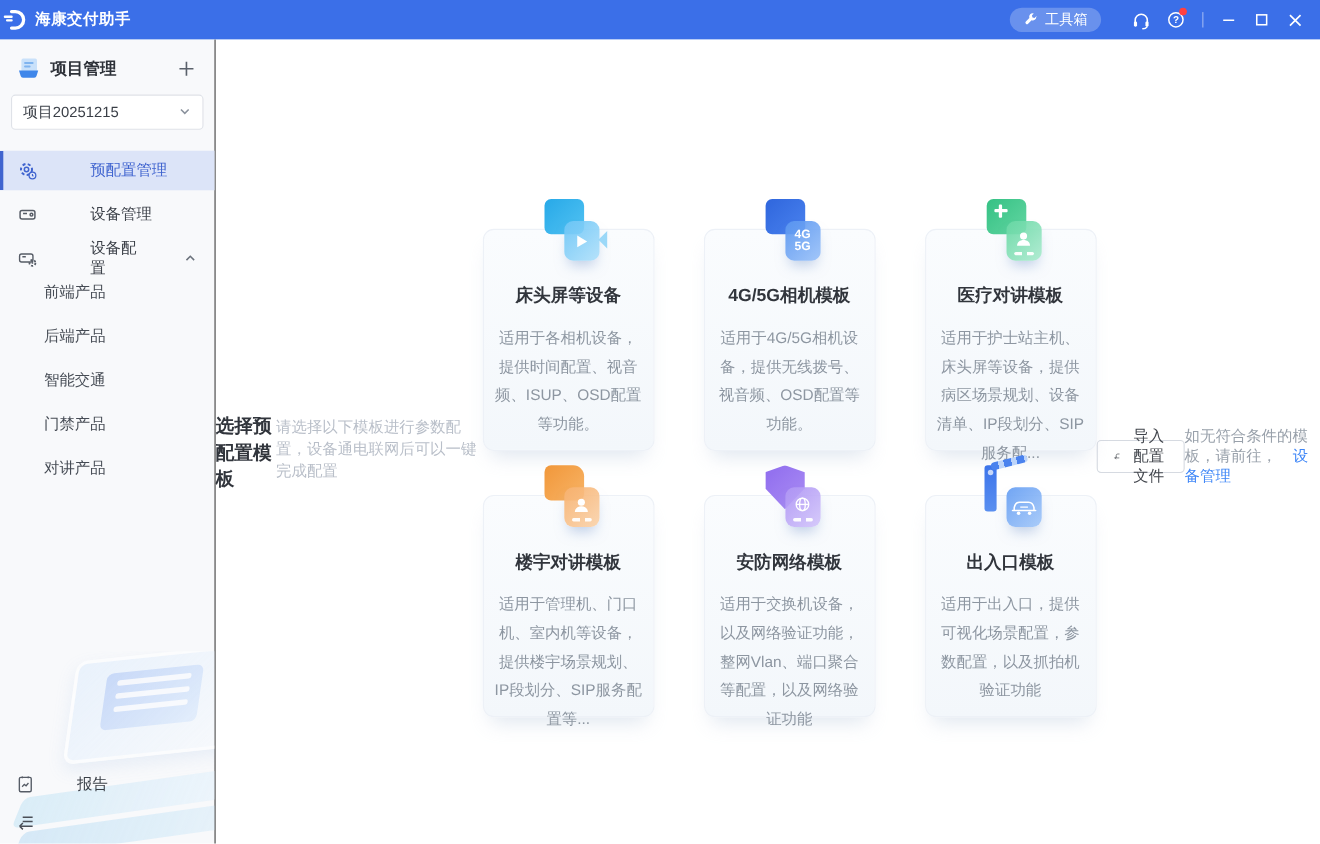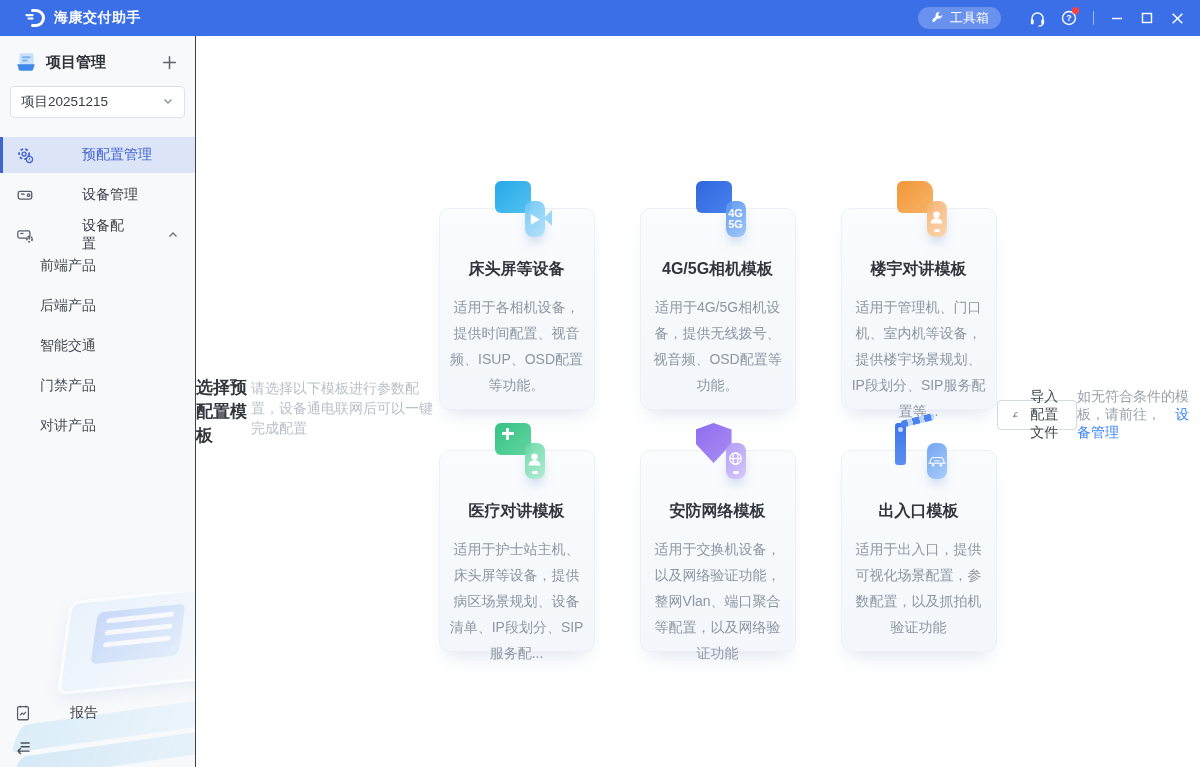--- a/index.html
+++ b/index.html
@@ -1,20 +1,20 @@
 <!DOCTYPE html>
 <html><head>
 <meta charset="utf-8">
 <style>
   * { margin:0; padding:0; box-sizing:border-box; }
   html,body { width:1200px; height:767px; overflow:hidden; }
   body { font-family:"Liberation Sans","DejaVu Sans",sans-serif; background:#fff; }
 
   
-  .titlebar { height:36px; background:#3b6fe8; display:flex; align-items:center; padding-left:24px; color:#fff; }
+  .titlebar { height:36px; background:#3b6fe8; display:flex; align-items:center; padding-left:2px; color:#fff; }
   .logo { width:22px; height:22px; display:flex; align-items:center; justify-content:center; }
   .app-title { margin-left:8px; font-size:14px; font-weight:600; letter-spacing:.5px; }
   .tb-right { margin-left:auto; display:flex; align-items:center; }
   .toolbox-pill { display:flex; align-items:center; gap:6px; height:22px; padding:0 12px; border-radius:11px;
     background:rgba(255,255,255,.24); font-size:13px; color:#fff; cursor:pointer; margin-right:20px; }
   .tb-btn { width:32px; height:36px; display:flex; align-items:center; justify-content:center; cursor:pointer; position:relative; }
   .red-dot { position:absolute; top:7px; right:6px; width:7px; height:7px; border-radius:50%; background:#ff4040; }
   .tb-sep { width:1px; height:14px; background:rgba(255,255,255,.5); margin:0 8px; }
   .win-btn { width:30px; height:36px; display:flex; align-items:center; justify-content:center; cursor:pointer; }
   .tb-right .win-btn:last-child { margin-right:8px; }
@@ -63,21 +63,21 @@
   .cards { margin-top:57px; display:grid; grid-template-columns:repeat(3,156px); column-gap:45px; row-gap:40px; }
   .card { position:relative; height:202px; border:1px solid #edf1f7; border-radius:10px; cursor:pointer;
     background:linear-gradient(180deg,#fafcfe 0%, #f3f7fb 100%);
     box-shadow:0 12px 18px -8px rgba(185,200,220,.45); }
   .card-title { margin-top:50px; text-align:center; font-size:16px; font-weight:700; color:#31353c; }
   .card-desc { margin:14px 8px 0; text-align:center; font-size:14px; line-height:26px; color:#8d96a1; }
 
   
   .icon-wrap { position:absolute; top:-28px; left:50%; transform:translateX(-50%); width:60px; height:60px; }
   .tile-back { position:absolute; left:8px; top:0; width:36px; height:32px; border-radius:6px; }
-  .tile-front { position:absolute; right:2px; bottom:4px; width:20px; height:36px; border-radius:8px;
+  .tile-front { position:absolute; right:2px; bottom:4px; width:32px; height:36px; border-radius:8px;
     display:flex; align-items:center; justify-content:center; box-shadow:0 8px 12px -4px rgba(130,160,210,.5); }
   .dashes::after { content:""; position:absolute; bottom:5px; left:7px; right:7px; height:3px; border-radius:2px;
     background:repeating-linear-gradient(90deg,#fff 0 7px, transparent 7px 12px); opacity:.95; }
 
   .c-camera  .tile-back { background:linear-gradient(135deg,#27a9e8,#52c2f2); }
   .c-camera  .tile-front { background:linear-gradient(135deg,rgba(110,198,246,.95),rgba(165,220,250,.8)); }
   .c-camera  .tile-front::after { content:""; position:absolute; right:-7px; top:9px; border-top:8px solid transparent;
     border-bottom:8px solid transparent; border-left:8px solid rgba(150,214,248,.95); transform:rotate(180deg); }
   .c-4g5g    .tile-back { background:linear-gradient(135deg,#2f66dd,#4a82ee); }
   .c-4g5g    .tile-front { background:linear-gradient(135deg,rgba(90,150,240,.95),rgba(140,185,248,.8)); }
@@ -302,46 +302,46 @@
             <span class="badge-lines">
               <span>4G</span><br>
               <span>5G</span>
             </span>
           </span>
         </div>
         <div class="card-title">4G/5G相机模板</div>
         <div class="card-desc">适用于4G/5G相机设备，提供无线拨号、视音频、OSD配置等功能。</div>
       </div>
 
-      <div class="card c-building">
+      <div class="card c-medical">
         <div class="icon-wrap">
           <span class="tile-back"></span>
           <span class="tile-front dashes">
             <svg width="19" height="19" viewBox="0 0 20 20" style="margin-bottom:4px">
               <circle cx="10" cy="7" r="3.4" fill="#fff"></circle>
               <path d="M3.8 16.2c0-3.4 2.8-5.4 6.2-5.4s6.2 2 6.2 5.4z" fill="#fff"></path>
             </svg>
           </span>
         </div>
-        <div class="card-title">楼宇对讲模板</div>
-        <div class="card-desc">适用于管理机、门口机、室内机等设备，提供楼宇场景规划、IP段划分、SIP服务配置等...</div>
-      </div>
-
-      <div class="card c-medical">
+        <div class="card-title">医疗对讲模板</div>
+        <div class="card-desc">适用于护士站主机、床头屏等设备，提供病区场景规划、设备清单、IP段划分、SIP服务配...</div>
+      </div>
+
+      <div class="card c-building">
         <div class="icon-wrap">
           <span class="tile-back"></span>
           <span class="tile-front dashes">
             <svg width="19" height="19" viewBox="0 0 20 20" style="margin-bottom:4px">
               <circle cx="10" cy="7" r="3.4" fill="#fff"></circle>
               <path d="M3.8 16.2c0-3.4 2.8-5.4 6.2-5.4s6.2 2 6.2 5.4z" fill="#fff"></path>
             </svg>
           </span>
         </div>
-        <div class="card-title">医疗对讲模板</div>
-        <div class="card-desc">适用于护士站主机、床头屏等设备，提供病区场景规划、设备清单、IP段划分、SIP服务配...</div>
+        <div class="card-title">楼宇对讲模板</div>
+        <div class="card-desc">适用于管理机、门口机、室内机等设备，提供楼宇场景规划、IP段划分、SIP服务配置等...</div>
       </div>
 
       <div class="card c-security">
         <div class="icon-wrap">
           <span class="tile-back"></span>
           <span class="tile-front dashes">
             <svg width="19" height="19" viewBox="0 0 20 20" fill="none" stroke="#fff" stroke-width="1.3" style="margin-bottom:4px">
               <circle cx="10" cy="9" r="6"></circle>
               <ellipse cx="10" cy="9" rx="2.7" ry="6"></ellipse>
               <path d="M4 9h12"></path>

